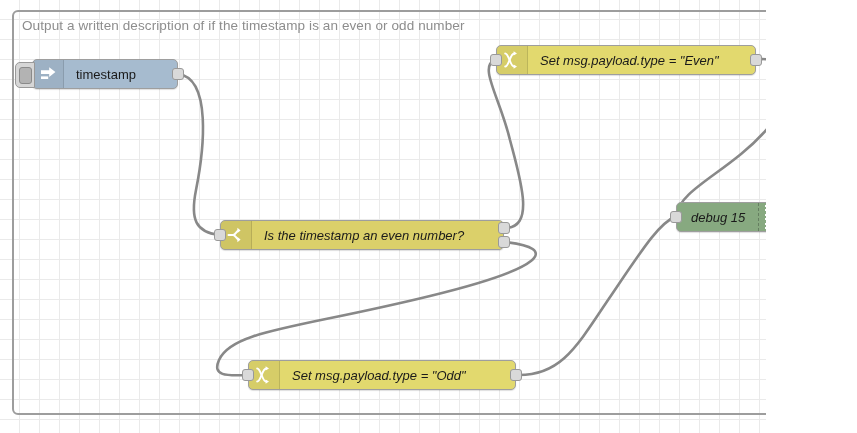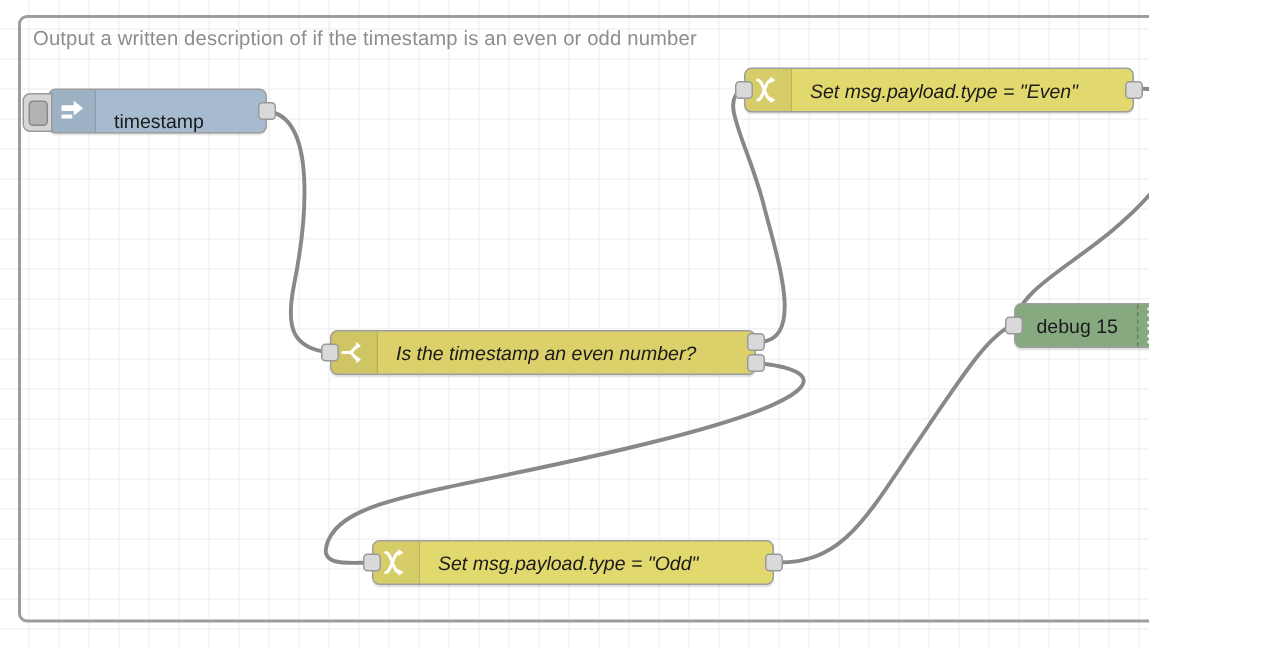--- a/index.html
+++ b/index.html
@@ -101,21 +101,20 @@
   }
   .port.in  { left: -7px; }
   .port.out { right: -7px; }
 
   
   #node-inject {
     left: 32px;
     top: 59px;
     width: 146px;
     background: #a6bbcf;
-    align-items: flex-end;
   }
   #inject-button {
     position: absolute;
     left: -18px;
     top: 2px;
     width: 20px;
     height: 26px;
     background: #d6d6d6;
     border: 1px solid #999999;
     border-radius: 5px 0 0 5px;
@@ -144,20 +143,21 @@
   
   #node-debug {
     left: 676px;
     top: 202px;
     width: 110px;
     background: #87a980;
     border-radius: 5px;
   }
   #node-debug .node-label {
     padding: 0 10px 0 14px;
+    font-style: italic;
     font-size: 13px;
   }
   #debug-lines {
     width: 26px;
     height: 100%;
     display: flex;
     flex-direction: column;
     justify-content: center;
     align-items: center;
     gap: 2.5px;

